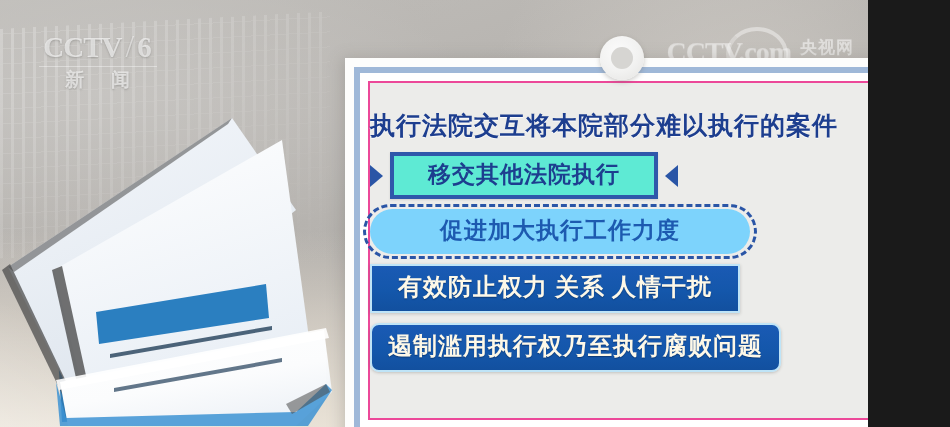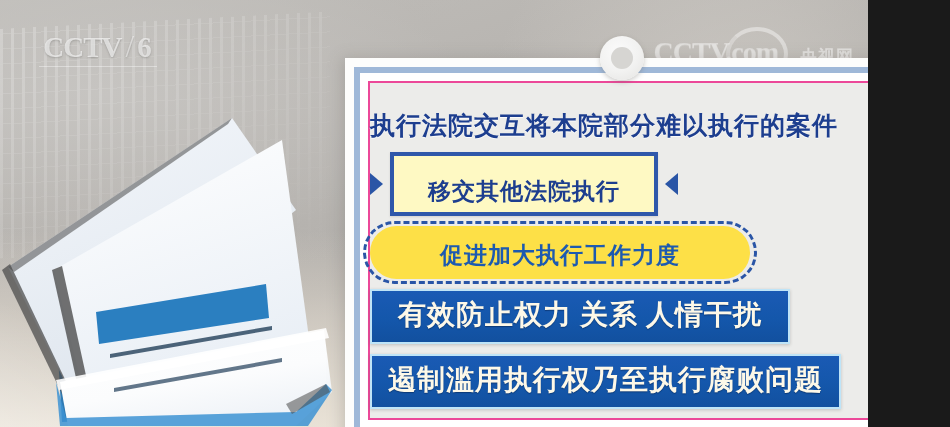--- a/index.html
+++ b/index.html
@@ -100,22 +100,22 @@
     text-indent: 11px;
     color: rgba(255,255,255,0.60);
     line-height: 1.2;
   }
 
   
   .watermark {
     position: absolute;
     right: 14px; top: 36px;
     display: flex;
-    align-items: flex-end;
-    gap: 14px;
+    align-items: flex-start;
+    gap: 1px;
     user-select: none;
     pointer-events: none;
   }
   .wm-cctv {
     font-size: 28px;
     font-weight: bold;
     letter-spacing: -1px;
     color: rgba(255,255,255,0.40);
     text-shadow: 0 1px 1px rgba(255,255,255,0.25);
   }
@@ -213,37 +213,37 @@
   }
   .arrow-right {
     border-left: 13px solid #2a55a6;
     margin-right: 7px;
   }
   .arrow-left {
     border-right: 13px solid #2a55a6;
     margin-left: 7px;
   }
   .box-white {
-    background: #fef9c3;
+    background: #5eead4;
     border: 4px solid #2f58aa;
-    padding: 20px 34px 5px;
+    padding: 3px 34px 5px;
     font-size: 23px;
     font-weight: bold;
     color: #1d3e8f;
     letter-spacing: 1px;
     white-space: nowrap;
     box-shadow: 0 1px 2px rgba(100,96,90,0.18);
   }
 
   
   .pill {
     position: relative;
-    background: #fde047;
+    background: #7dd3fc;
     border-radius: 999px;
-    padding: 14px 40px 8px;
+    padding: 6px 40px 8px;
     font-size: 23px;
     font-weight: bold;
     color: #1d5ab0;
     letter-spacing: 1px;
     white-space: nowrap;
     min-width: 300px;
     text-align: center;
   }
   .pill::before {
     content: "";
@@ -252,48 +252,49 @@
     border: 3px dashed #2a55a6;
     border-radius: 999px;
     pointer-events: none;
   }
 
   
   .bar-solid {
     background: linear-gradient(to bottom, #1a5ab4 0%, #1457ab 55%, #12509f 100%);
     border: 2px solid #bfe4f7;
     padding: 5px 26px 8px;
-    font-size: 28px;
+    font-size: 24px;
     font-weight: bold;
     color: #fdf8e8;
     letter-spacing: 1px;
     white-space: nowrap;
     text-shadow: 0 1px 1px rgba(6,32,72,0.5);
     box-shadow: 0 1px 3px rgba(70,68,64,0.25);
   }
-  .bar-wide { padding-left: 16px; padding-right: 16px; }
+  .bar-wide { padding-left: 16px; padding-right: 16px; border-radius: 9px; }
 </style>
 </head>
 <body>
 
 <div id="stage">
 
   <div class="bg-base"></div>
   <div class="bg-right-glow"></div>
   <div class="bg-warm"></div>
   <div class="bg-dots"></div>
   <div class="bg-streaks"></div>
 
   <div class="channel-bug">
     <div class="bug-row1">
       <span>CCTV</span>
       <span class="bug-slash">/</span>
       <span class="bug-13">6</span>
     </div>
     <div class="bug-underline"></div>
+    <div class="bug-row2">新 闻</div>
   </div>
 
   <div class="watermark">
     <div class="wm-arc"></div>
     <span class="wm-cctv">CCTV.com</span>
     <span class="wm-cn">央视网</span>
   </div>
 
   <div class="doc-art">
     <svg viewBox="0 0 350 335" width="350" height="335" xmlns="http://www.w3.org/2000/svg">

